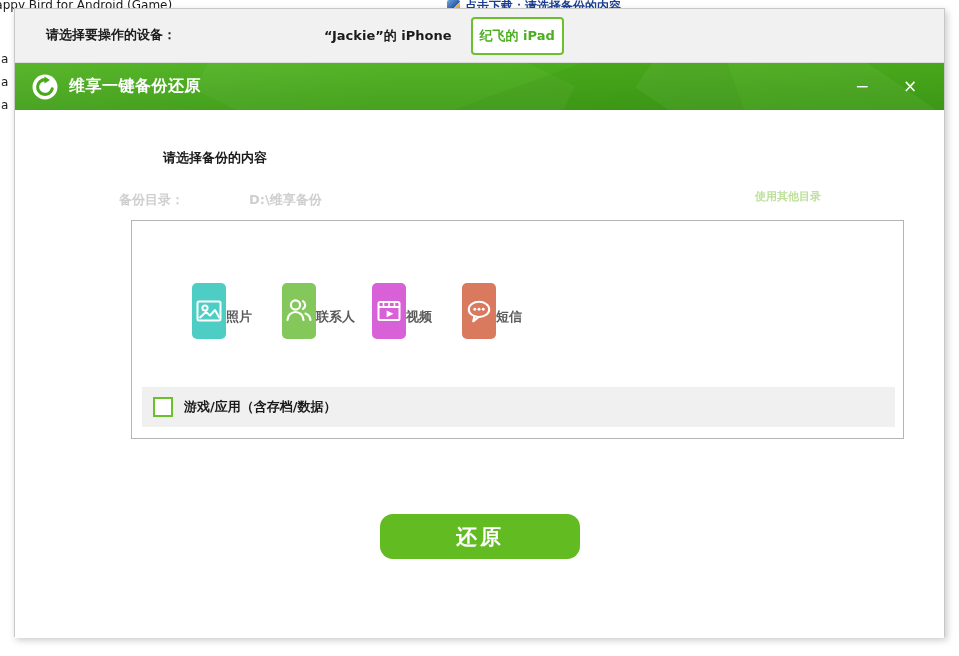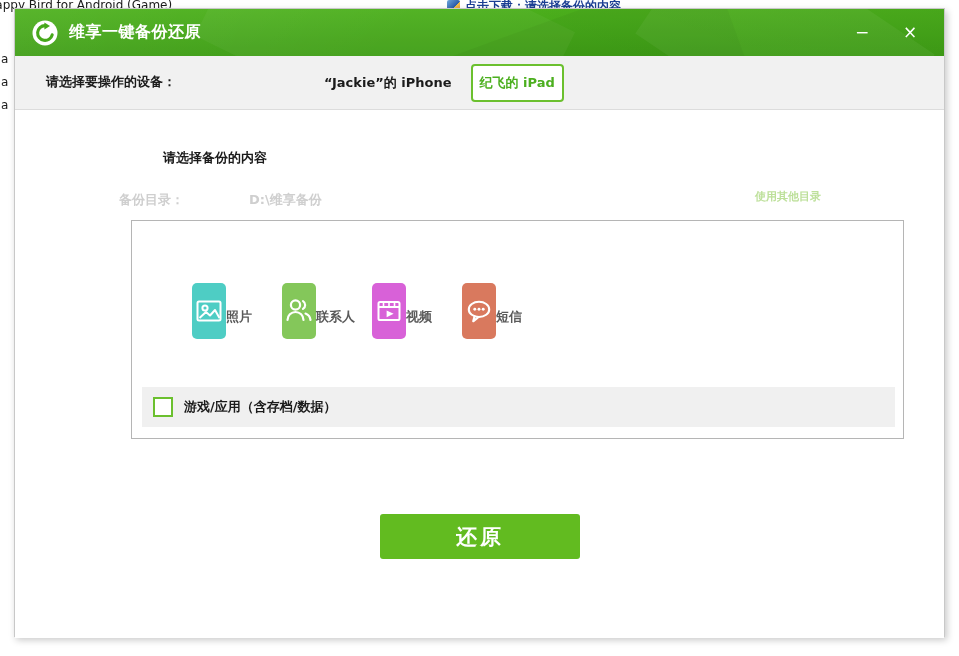--- a/index.html
+++ b/index.html
@@ -274,21 +274,21 @@
     white-space: nowrap;
   }
 
   
   #restore-button {
     position: absolute;
     left: 365px; top: 404px;
     width: 200px; height: 45px;
     background: #62bb20;
     border: none;
-    border-radius: 3px;
+    border-radius: 13px;
     color: #ffffff;
     font-size: 21px;
     font-weight: bold;
     font-family: "DejaVu Sans", "Liberation Sans", sans-serif;
     letter-spacing: 3px;
     cursor: pointer;
   }
 </style>
 </head>
 <body>
@@ -299,50 +299,50 @@
   <div class="bg-text" id="bg-l2">Ha</div>
   <div class="bg-text" id="bg-l3">Ha</div>
   <div id="bg-promo-icon"></div>
   <div id="bg-promo" style="left:465px;">
     <span>点击下载：请选择备份的内容</span>
   </div>
 </div>
 
 <div id="app-window">
 
-  <div id="title-bar">
-    <div id="title-facet-a"></div>
-    <div id="title-facet-b"></div>
-    <div id="title-facet-c"></div>
-
-    <svg id="app-logo" viewBox="0 0 26 26">
-      <circle cx="13" cy="13" r="12.5" fill="#ffffff"></circle>
-      <path d="M13 5.6 a7.4 7.4 0 1 0 7.2 9.2" fill="none" stroke="#46a81a" stroke-width="3.1" stroke-linecap="round"></path>
-      <polygon points="12.4,2.6 18.0,6.0 12.4,9.4" fill="#46a81a"></polygon>
-    </svg>
-
-    <div id="app-title">维享一键备份还原</div>
-
-    <div class="win-btn" id="btn-minimize">
-      <span class="win-glyph">−</span>
-    </div>
-    <div class="win-btn" id="btn-close">
-      <span class="win-glyph">×</span>
-    </div>
-  </div>
-
   <div id="device-bar">
     <div id="device-prompt">请选择要操作的设备：</div>
     <div id="device-list">
       <div class="device-chip">
         <span>“Jackie”的 iPhone</span>
       </div>
       <div class="device-chip selected">
         <span>纪飞的 iPad</span>
       </div>
+    </div>
+  </div>
+
+  <div id="title-bar">
+    <div id="title-facet-a"></div>
+    <div id="title-facet-b"></div>
+    <div id="title-facet-c"></div>
+
+    <svg id="app-logo" viewBox="0 0 26 26">
+      <circle cx="13" cy="13" r="12.5" fill="#ffffff"></circle>
+      <path d="M13 5.6 a7.4 7.4 0 1 0 7.2 9.2" fill="none" stroke="#46a81a" stroke-width="3.1" stroke-linecap="round"></path>
+      <polygon points="12.4,2.6 18.0,6.0 12.4,9.4" fill="#46a81a"></polygon>
+    </svg>
+
+    <div id="app-title">维享一键备份还原</div>
+
+    <div class="win-btn" id="btn-minimize">
+      <span class="win-glyph">−</span>
+    </div>
+    <div class="win-btn" id="btn-close">
+      <span class="win-glyph">×</span>
     </div>
   </div>
 
   <div id="content">
 
     <div id="section-title">请选择备份的内容</div>
     <div id="dir-label">备份目录：</div>
     <div id="dir-value">D:\维享备份</div>
     <div id="dir-change">使用其他目录</div>
 

